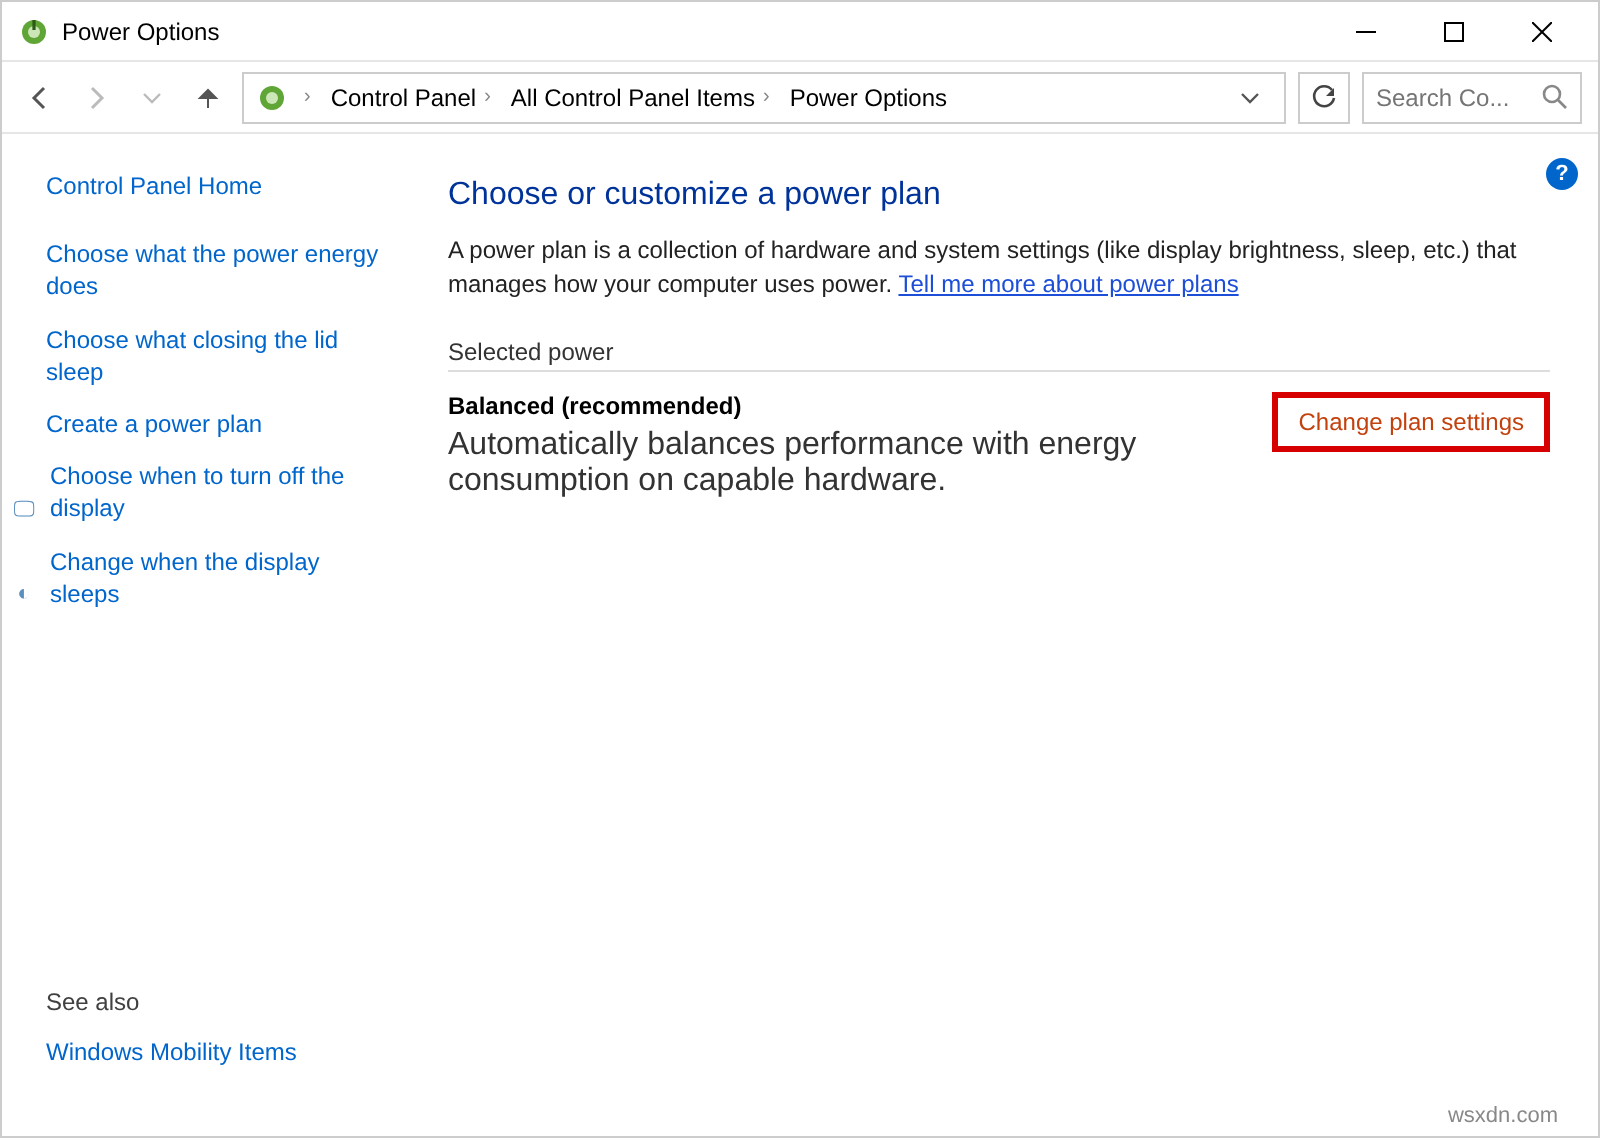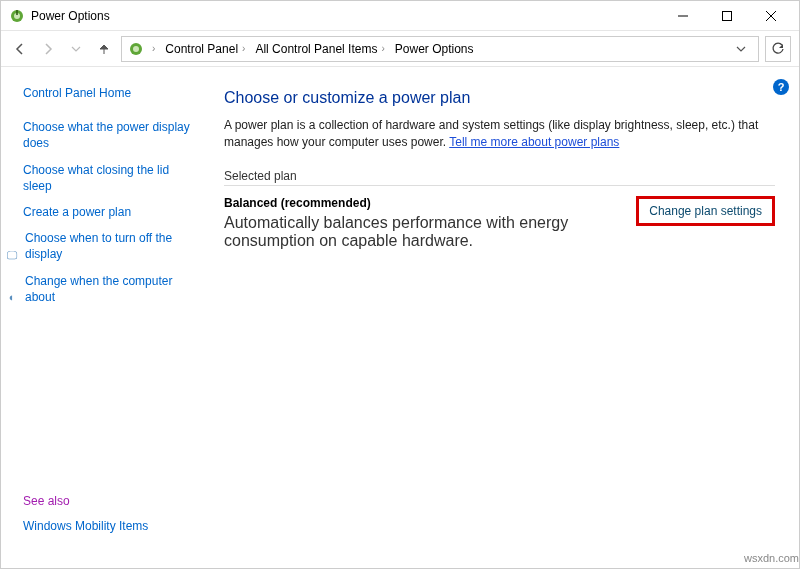--- a/index.html
+++ b/index.html
@@ -142,21 +142,21 @@
       margin-left: -18px;
       margin-right: 2px;
       text-align: center;
     }
     .side-link .ltext { flex: 1; }
     .see-also {
       margin-top: auto;
       margin-bottom: 14px;
     }
     .see-also .label {
-      color: #a21caf;
+      color: #404040;
       font-size: 12px;
       margin-bottom: 10px;
     }
     .main {
       flex: 1;
       padding: 22px 24px 4px 18px;
     }
     .main h1 {
       color: #003399;
       font-weight: 400;
@@ -182,28 +182,28 @@
       display: flex;
       align-items: flex-start;
       gap: 8px;
     }
     .plan-left { flex: 1; }
     .plan-name { font-weight: bold; font-size: 12px; margin-bottom: 4px; }
     .plan-desc { font-size: 16px; color: #333; }
     .change-link {
       border: 3px solid #d60000;
       padding: 5px 10px;
-      color: #0c4a6e;
+      color: #c2410c;
       font-size: 12px;
       cursor: pointer;
       white-space: nowrap;
     }
     .watermark {
       position: absolute;
-      right: 0; bottom: 4px;
+      right: 20px; bottom: 4px;
       font-size: 11px;
       color: #888;
     }
     svg { display: block; }
   </style>
 </head>
 <body>
 
 <div class="titlebar">
   <span class="app-icon">
@@ -284,62 +284,71 @@
     </span>
   </div>
 
   <div class="refresh-btn">
     <svg width="14" height="14" viewBox="0 0 14 14">
         <path d="M11 3 A5 5 0 1 0 12 7" fill="none" stroke="#444" stroke-width="1.3"></path>
         <path d="M12 2 L12 6 L8 6 Z" fill="#444"></path>
       </svg>
   </div>
 
+  <div class="search-wrap">
+    <input type="text" placeholder="Search Co..." style="">
+    <span class="sicon">
+      <svg width="13" height="13" viewBox="0 0 13 13">
+          <circle cx="5" cy="5" r="4" fill="none" stroke="#888" stroke-width="1.3"></circle>
+          <line x1="8" y1="8" x2="12" y2="12" stroke="#888" stroke-width="1.3"></line>
+        </svg>
+    </span>
+  </div>
 </div>
 
 <div class="help-icon">?</div>
 
 <div class="content">
   <div class="sidebar">
     <div class="side-link home-link">
       <span class="ltext">Control Panel Home</span>
     </div>
 
     <div class="side-link">
-      <span class="ltext">Choose what the power display does</span>
+      <span class="ltext">Choose what the power energy does</span>
     </div>
     <div class="side-link">
       <span class="ltext">Choose what closing the lid sleep</span>
     </div>
     <div class="side-link">
       <span class="ltext">Create a power plan</span>
     </div>
     <div class="side-link">
       <span class="licon">🖵</span>
       <span class="ltext">Choose when to turn off the display</span>
     </div>
     <div class="side-link">
       <span class="licon">◐</span>
-      <span class="ltext">Change when the computer about</span>
+      <span class="ltext">Change when the display sleeps</span>
     </div>
 
     <div class="see-also">
       <div class="label">See also</div>
       <div class="side-link">
         <span class="ltext">Windows Mobility Items</span>
       </div>
     </div>
   </div>
 
   <div class="main">
     <h1>Choose or customize a power plan</h1>
     <p class="desc">
       <span>A power plan is a collection of hardware and system settings (like display brightness, sleep, etc.) that manages how your computer uses power. </span><a href="#">Tell me more about power plans</a>
     </p>
-    <span class="section-label">Selected plan</span>
+    <span class="section-label">Selected power</span>
     <div class="plan-row">
       <div class="plan-left">
         <div class="plan-name">Balanced (recommended)</div>
         <div class="plan-desc">Automatically balances performance with energy consumption on capable hardware.</div>
       </div>
       <div class="change-link">Change plan settings</div>
     </div>
   </div>
 </div>
 

